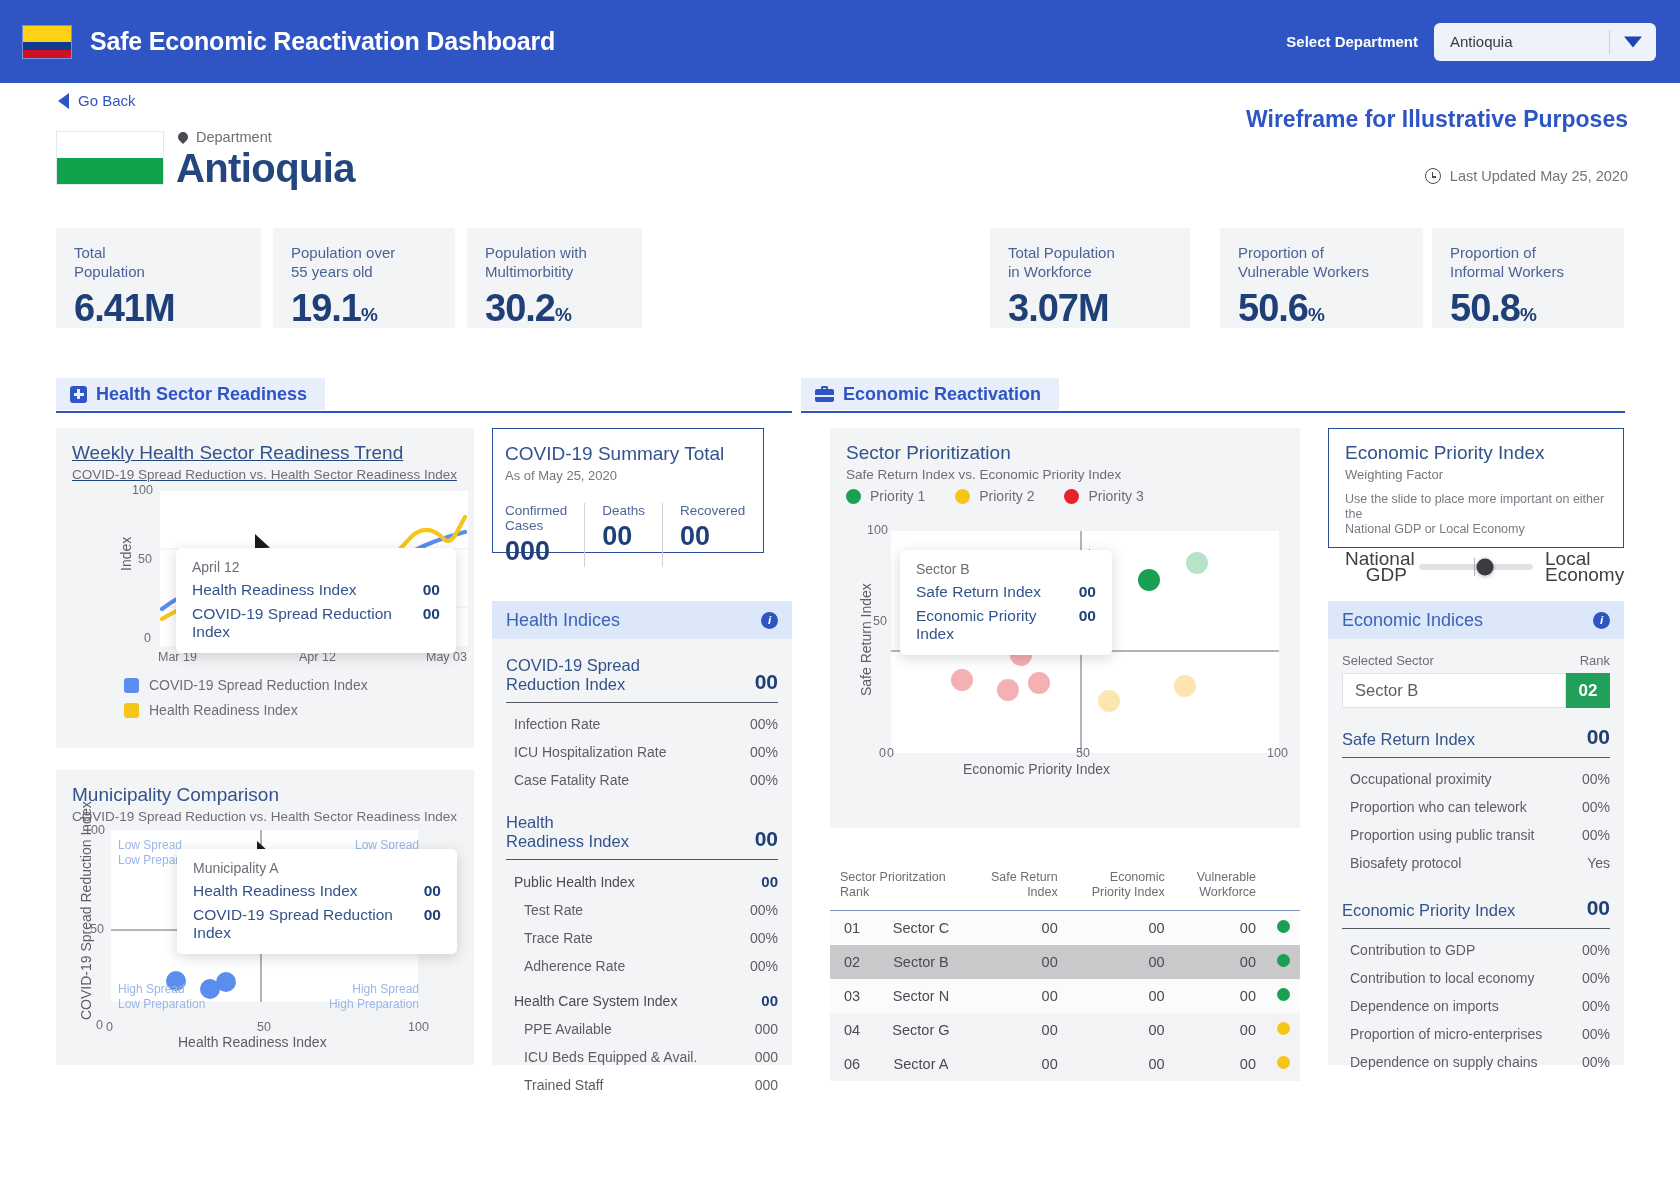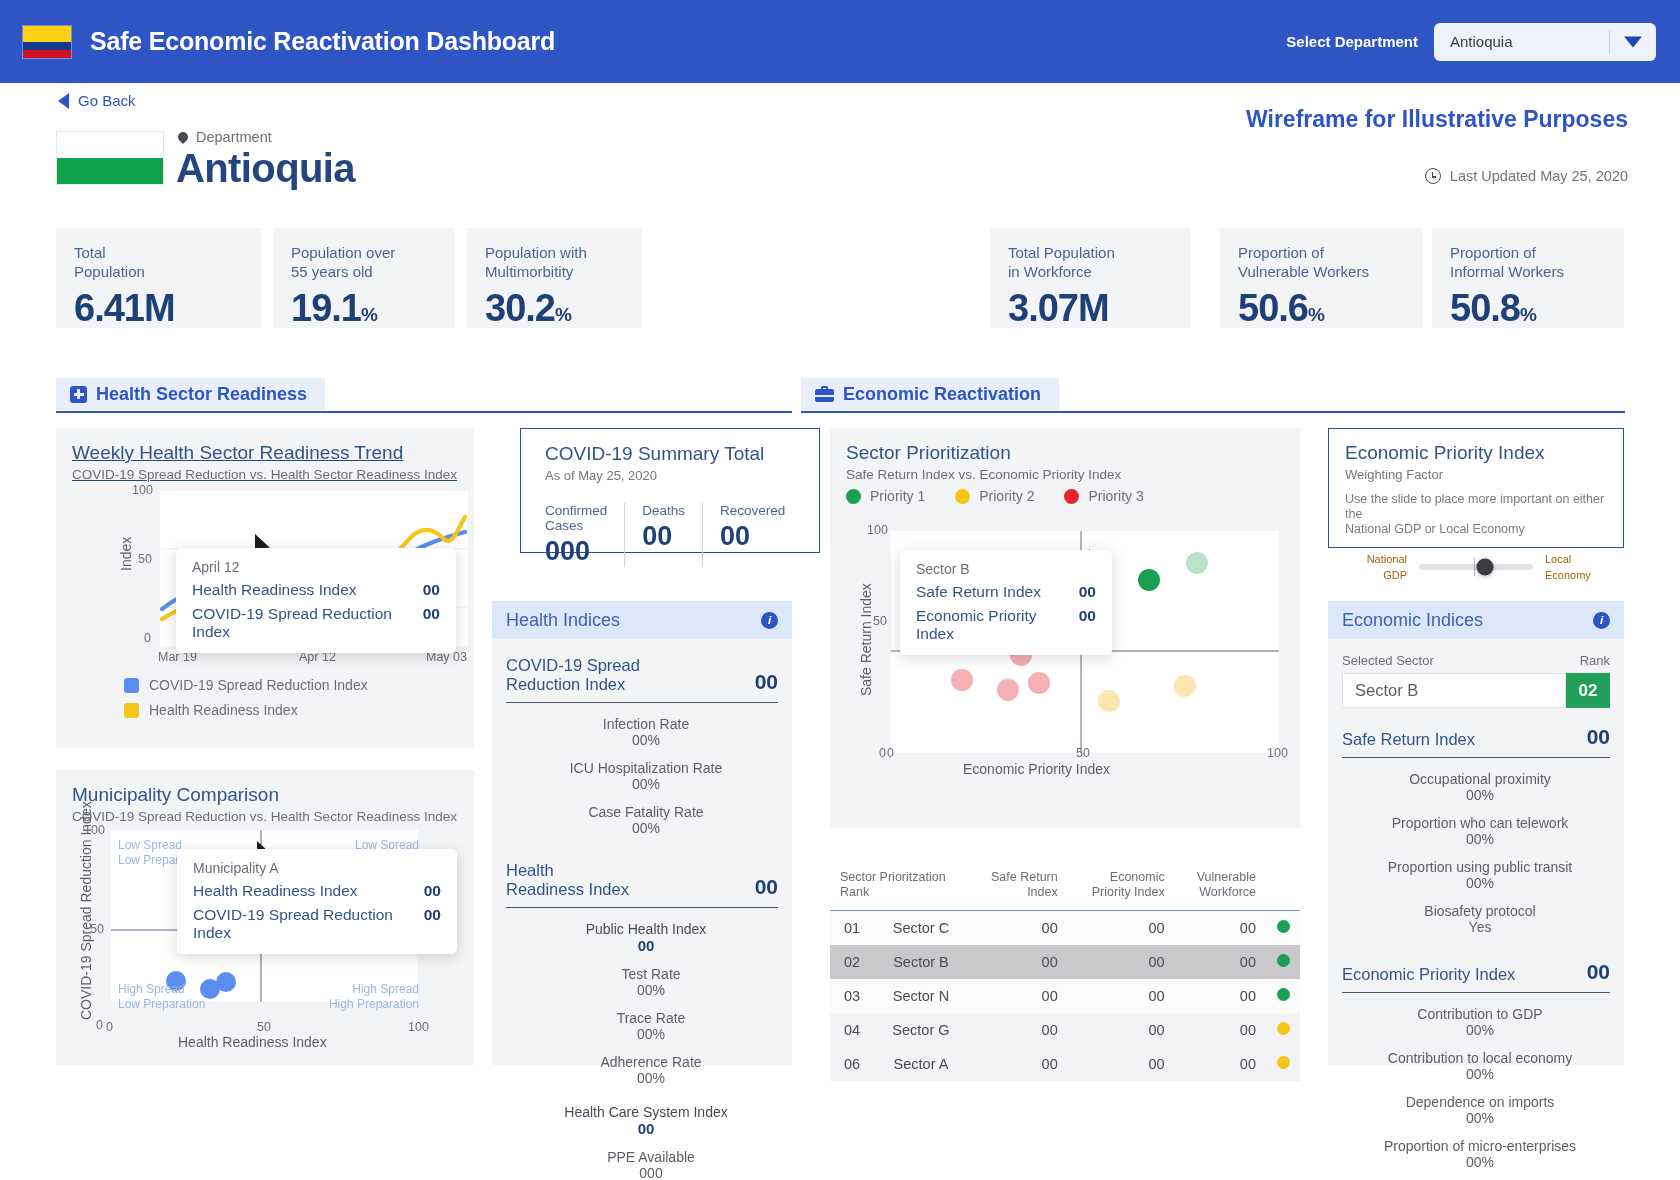--- a/index.html
+++ b/index.html
@@ -141,21 +141,21 @@
   .idx-body { padding: 10px 14px 10px 14px; }
   .idx-major {
     display: flex; align-items: flex-end; justify-content: space-between;
     font-size: 16.5px; color: #33538c; padding-top: 7px;
   }
   .idx-major .nm { line-height: 19px; }
   .idx-major .vl { font-size: 21px; font-weight: bold; color: #1f3f77; }
   .idx-rule { height: 1px; background: #55585f; margin: 8px 0 7px 0; }
   .idx-row {
     display: flex; justify-content: space-between; align-items: center;
-    font-size: 14px; color: #5d5d67; padding: 6px 0 6px 8px; flex-direction: column;
+    font-size: 14px; color: #5d5d67; padding: 6px 0 6px 8px;
   }
   .idx-row .rv { color: #5d5d67; }
   .idx-row.bold { color: #4a4a55; }
   .idx-row.bold .rv { font-weight: bold; color: #1f3f77; font-size: 15px; }
   .idx-row.sub { padding-left: 18px; }
 
   
   .plot { position: absolute; background: #ffffff; }
   .ax-label { position: absolute; font-size: 12.5px; color: #6d6d78; }
   .ax-title { position: absolute; font-size: 14px; color: #5d5d67; }
@@ -189,21 +189,21 @@
   table.sec-table td.rk { text-align: left; padding-left: 14px; width: 44px; }
   table.sec-table td.nm { text-align: center; }
   table.sec-table tbody tr { background: #fbfbfc; }
   table.sec-table tbody tr.alt { background: #f3f3f5; }
   table.sec-table tbody tr.selected { background: #c9c9cc; }
   .dotcell { width: 34px; }
   .statusdot { width: 13px; height: 13px; border-radius: 50%; display: inline-block; }
 
   
   .slider-wrap { display: flex; align-items: center; margin-top: 14px; }
-  .sl-lab { font-size: 11px; color: #a16207; line-height: 16px; text-align: right; width: 62px; }
+  .sl-lab { font-size: 19px; color: #404040; line-height: 16px; text-align: right; width: 62px; }
   .sl-lab.r { text-align: left; }
   .sl-track { position: relative; flex: 1; height: 6px; background: #e2e2e6; border-radius: 3px; margin: 0 12px; }
   .sl-tick { position: absolute; left: 48%; top: -6px; width: 1.5px; height: 18px; background: #b9b9c0; }
   .sl-knob {
     position: absolute; left: 58%; top: 50%; transform: translate(-50%,-50%);
     width: 17px; height: 17px; border-radius: 50%; background: #3b3b44;
     box-shadow: 0 1px 4px rgba(0,0,0,0.3);
   }
 
   .sel-sector-row { display: flex; justify-content: space-between; font-size: 13px; color: #6d6d78; padding: 4px 0 5px 0; }
@@ -424,21 +424,21 @@
     <div class="tt-row">
       <span>Health Readiness Index</span>
       <span class="tv">00</span>
     </div>
     <div class="tt-row">
       <span>COVID-19 Spread Reduction Index</span>
       <span class="tv">00</span>
     </div>
   </div>
 
-  <div class="card-outline" style="left:520px; top:428px; width:300px; height:125px; padding:14px 24px;">
+  <div class="card-outline" style="left:492px; top:428px; width:272px; height:125px; padding:14px 12px;">
     <div class="cs-title">COVID-19 Summary Total</div>
     <div class="cs-sub">As of May 25, 2020</div>
     <div class="cs-stats">
       <div class="cs-stat">
         <div class="l">Confirmed Cases</div>
         <div class="v">000</div>
       </div>
       <div class="cs-stat">
         <div class="l">Deaths</div>
         <div class="v">00</div>

